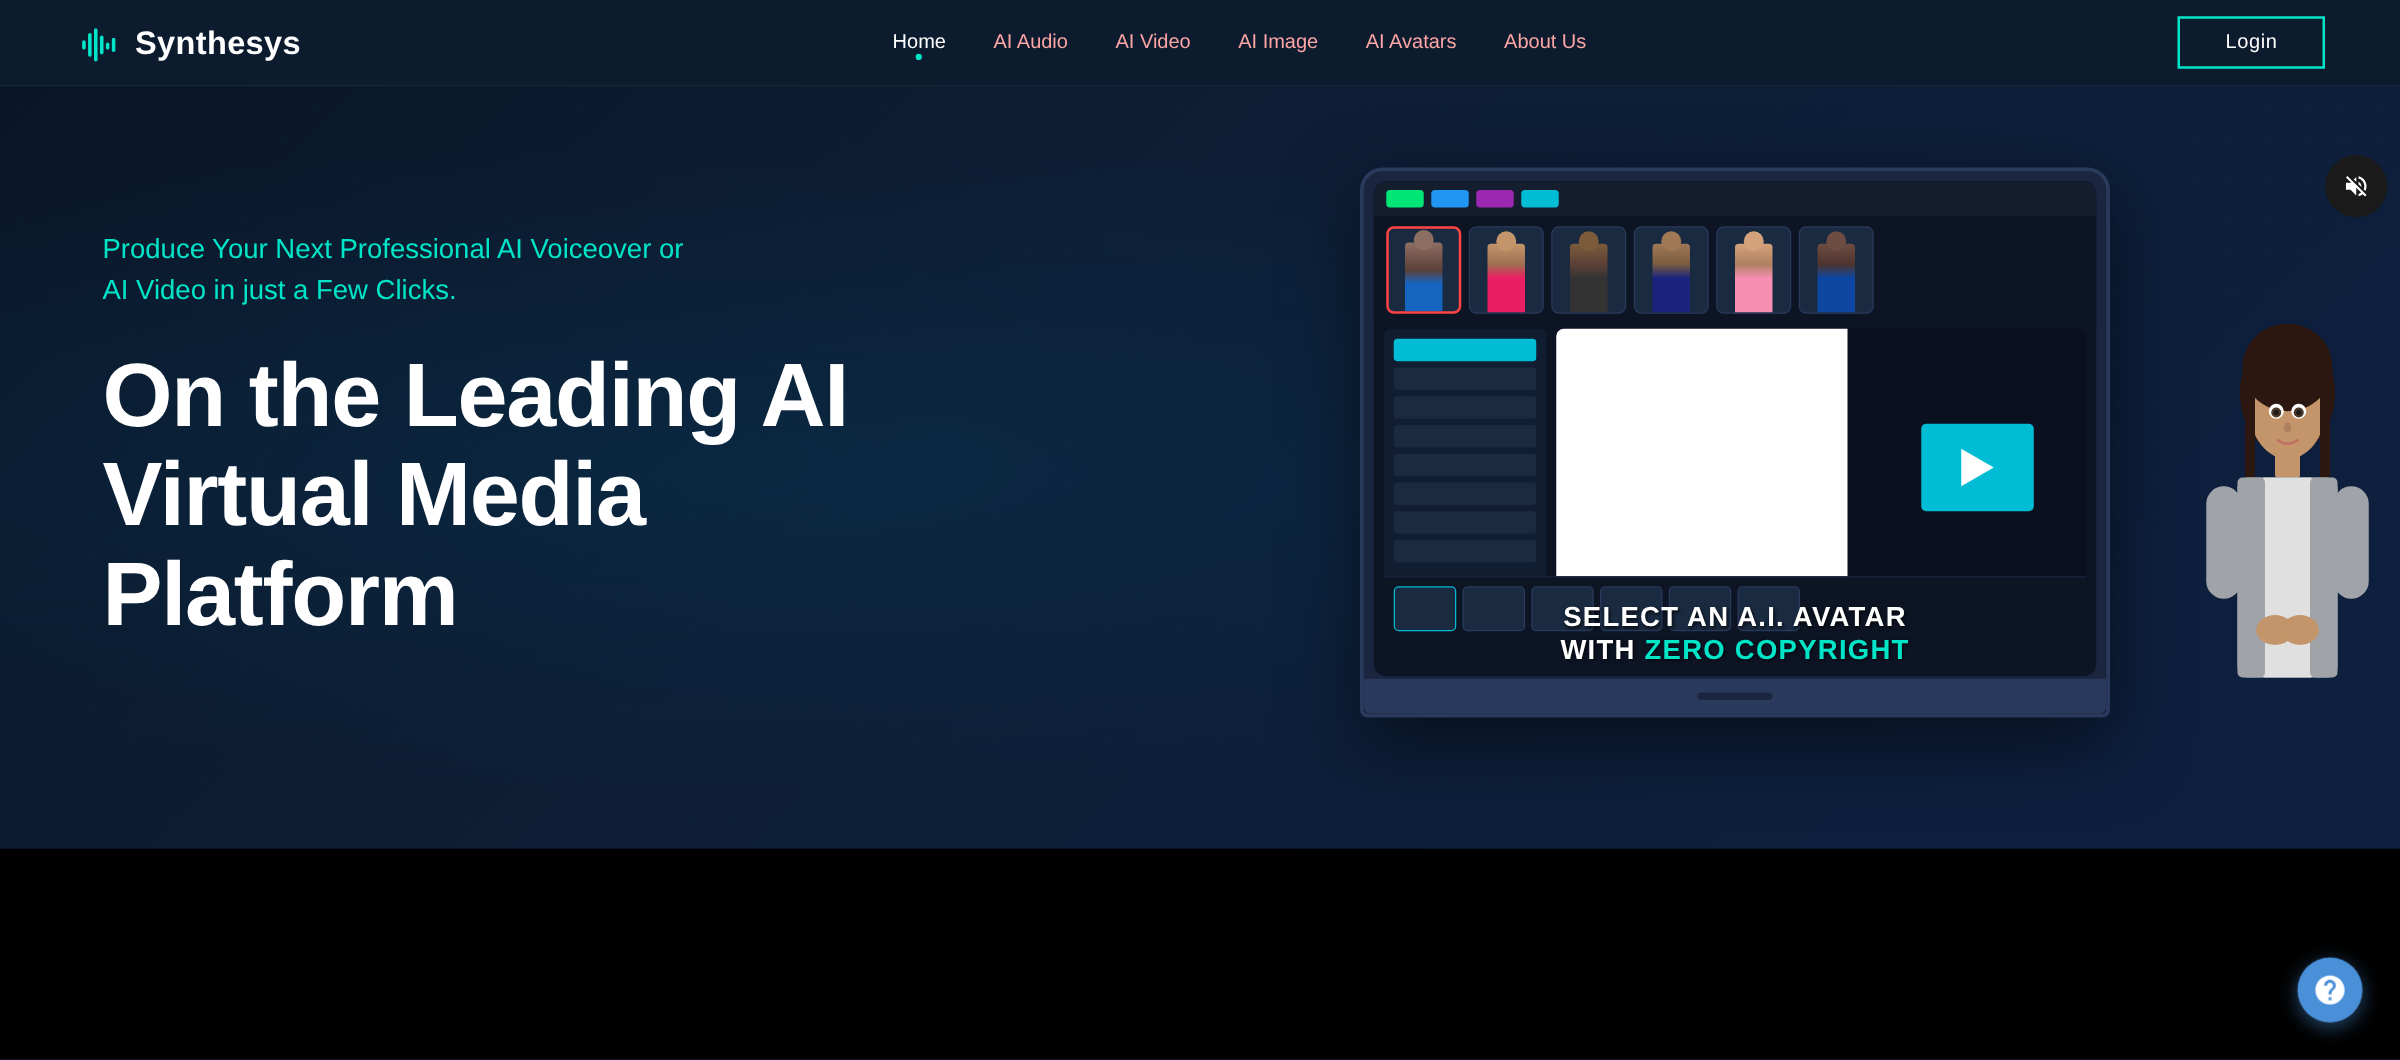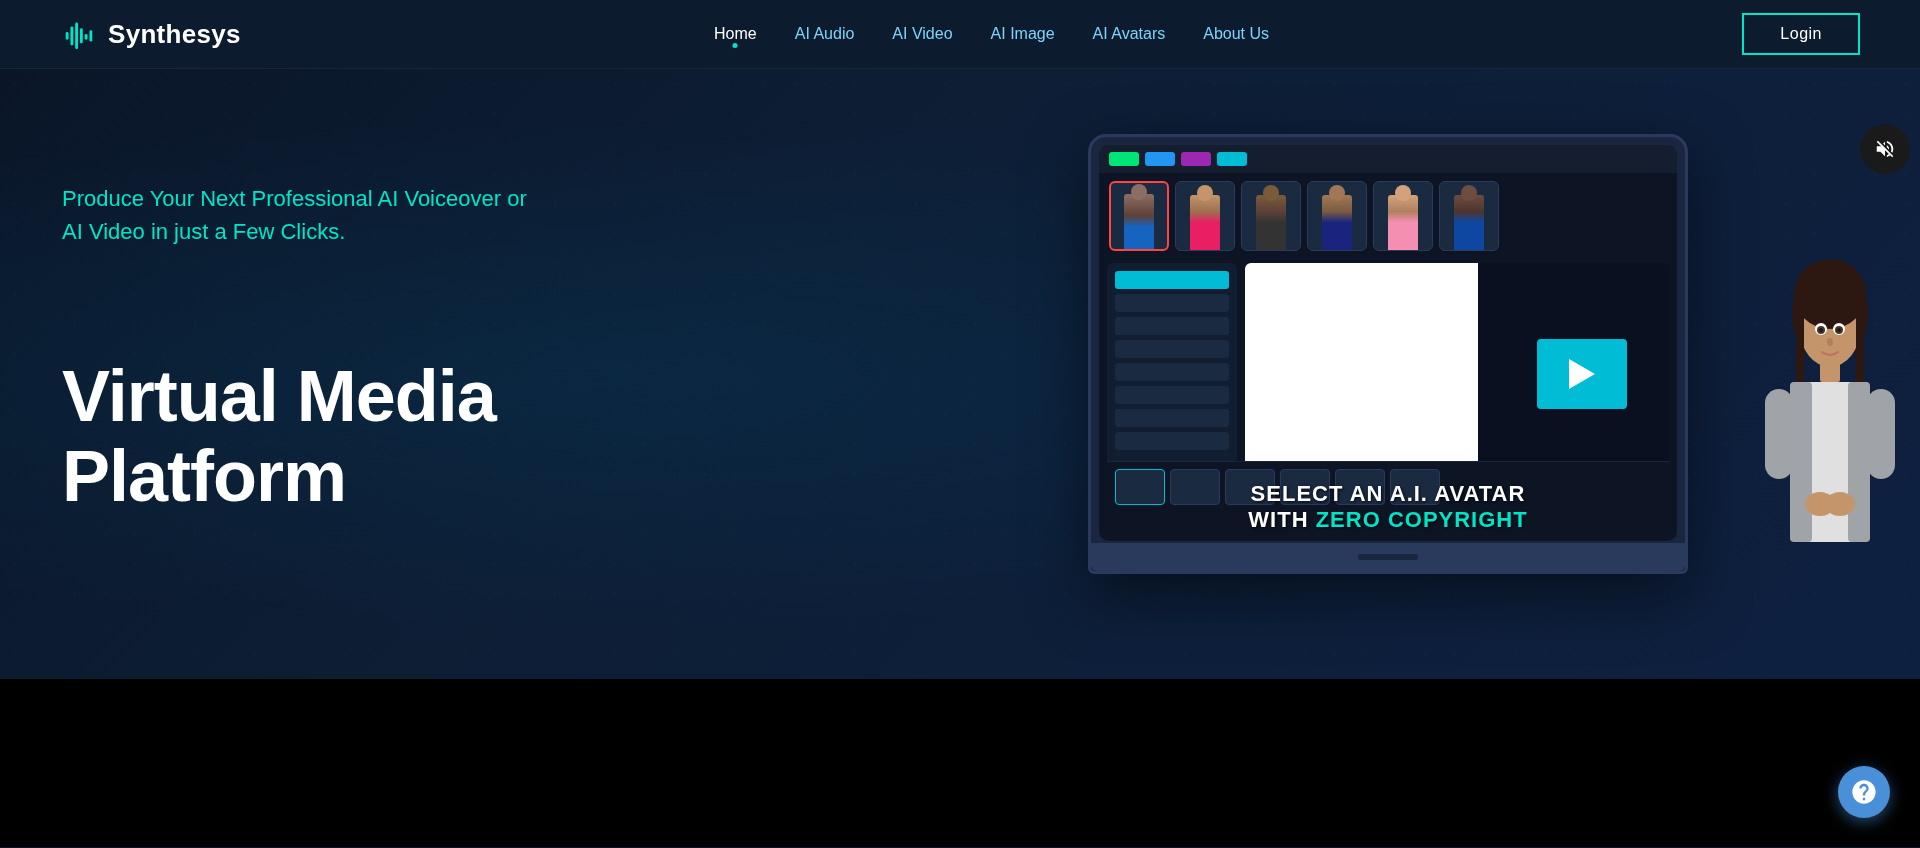--- a/index.html
+++ b/index.html
@@ -41,21 +41,21 @@
       color: #fff;
       letter-spacing: 0.3px;
     }
     .nav-links {
       display: flex;
       align-items: flex-end;
       gap: 38px;
       list-style: none;
     }
     .nav-links li a {
-      color: #7dd3fc;
+      color: #fca5a5;
       text-decoration: none;
       font-size: 16px;
       font-weight: 400;
       transition: color 0.2s;
       position: relative;
     }
     .nav-links li.active a { color: #fff; }
     .nav-links li.active a::after {
       content: '';
       position: absolute;
@@ -95,21 +95,21 @@
     }
     .hero::before {
       content: '';
       position: absolute;
       top: 0; left: 0; right: 0; bottom: 0;
       background: radial-gradient(ellipse at 30% 50%, rgba(0,80,120,0.2) 0%, transparent 60%);
     }
     .hero-content {
       position: relative;
       z-index: 2;
-      padding-left: 62px;
+      padding-left: 82px;
       max-width: 700px;
     }
     .hero-subtitle {
       color: #00e5c8;
       font-size: 22px;
       font-weight: 400;
       line-height: 1.5;
       margin-bottom: 30px;
     }
     .hero-title {
@@ -464,21 +464,21 @@
 </nav>
 
 <section class="hero">
   <div class="hero-bg-dots"></div>
 
   <div class="hero-content">
     <p class="hero-subtitle">
       Produce Your Next Professional AI Voiceover or<br>AI Video in just a Few Clicks.
     </p>
     <h1 class="hero-title">
-      <br>
+      <span>On the Leading AI</span><br>
       <span>Virtual Media Platform</span>
     </h1>
   </div>
 
   <div class="hero-media">
 
     <button class="mute-btn" style="top:10px; right: 10px; position:absolute;">
       <svg width="22" height="22" viewBox="0 0 24 24" fill="white">
         <path d="M16.5 12c0-1.77-1.02-3.29-2.5-4.03v2.21l2.45 2.45c.03-.2.05-.41.05-.63zm2.5 0c0 .94-.2 1.82-.54 2.64l1.51 1.51C20.63 14.91 21 13.5 21 12c0-4.28-2.99-7.86-7-8.77v2.06c2.89.86 5 3.54 5 6.71zM4.27 3L3 4.27 7.73 9H3v6h4l5 5v-6.73l4.25 4.25c-.67.52-1.42.93-2.25 1.18v2.06c1.38-.31 2.63-.95 3.69-1.81L19.73 21 21 19.73l-9-9L4.27 3zM12 4L9.91 6.09 12 8.18V4z"></path>
       </svg>

